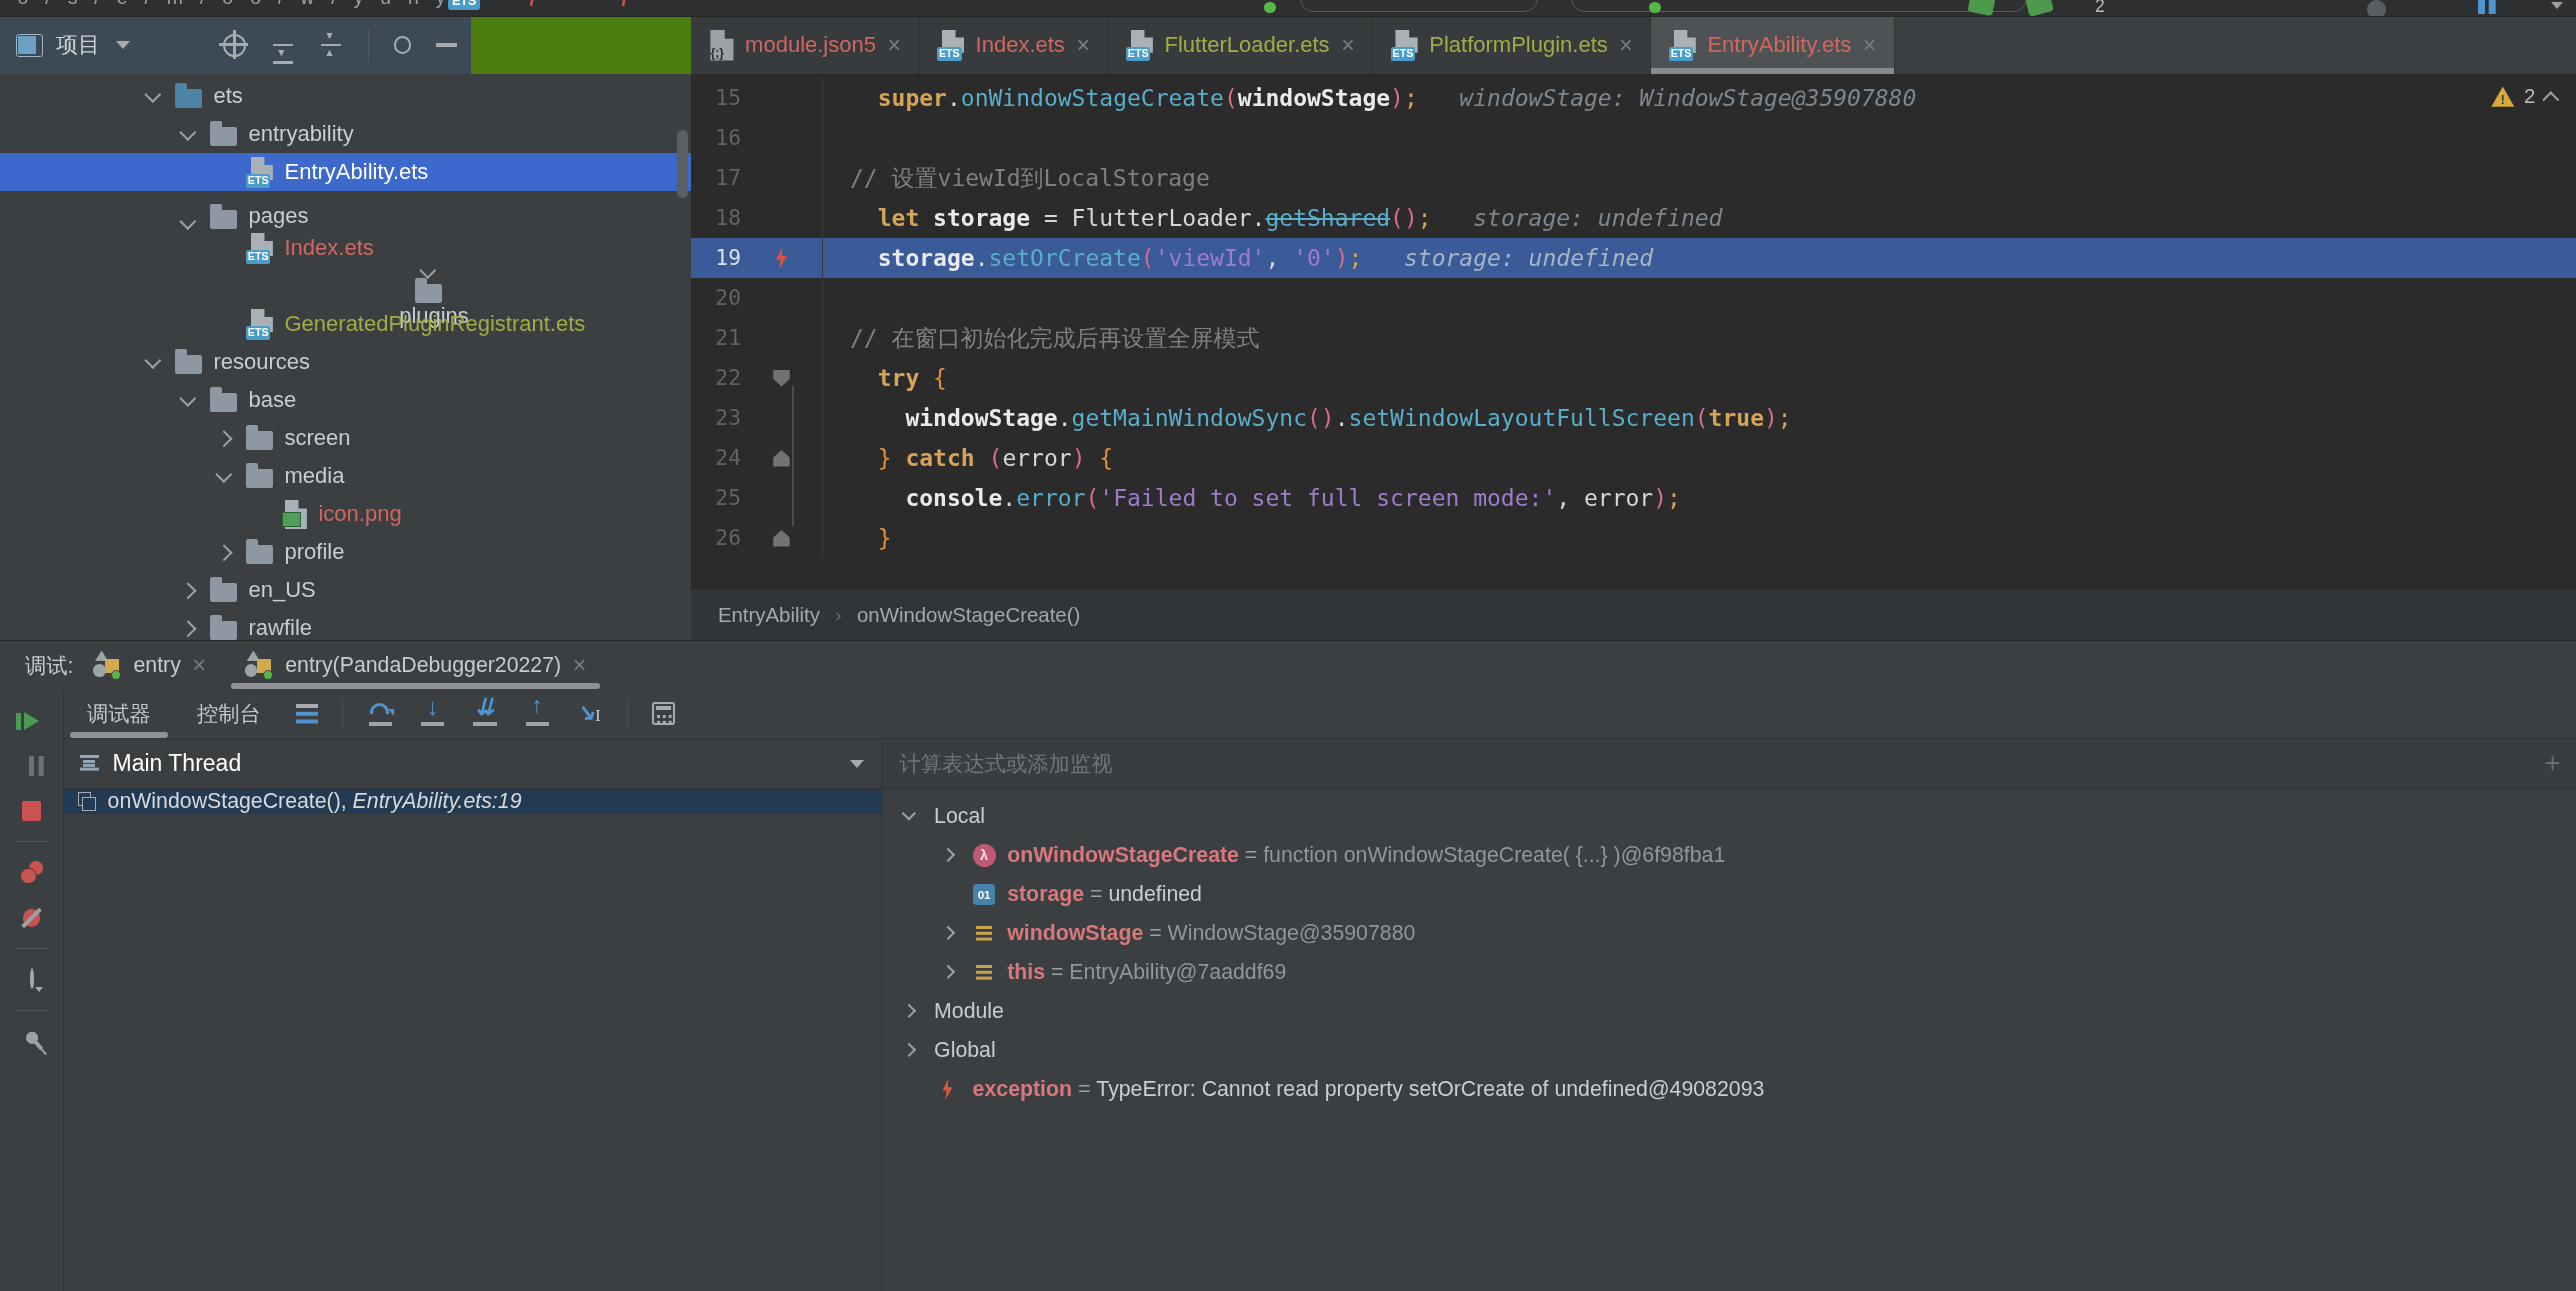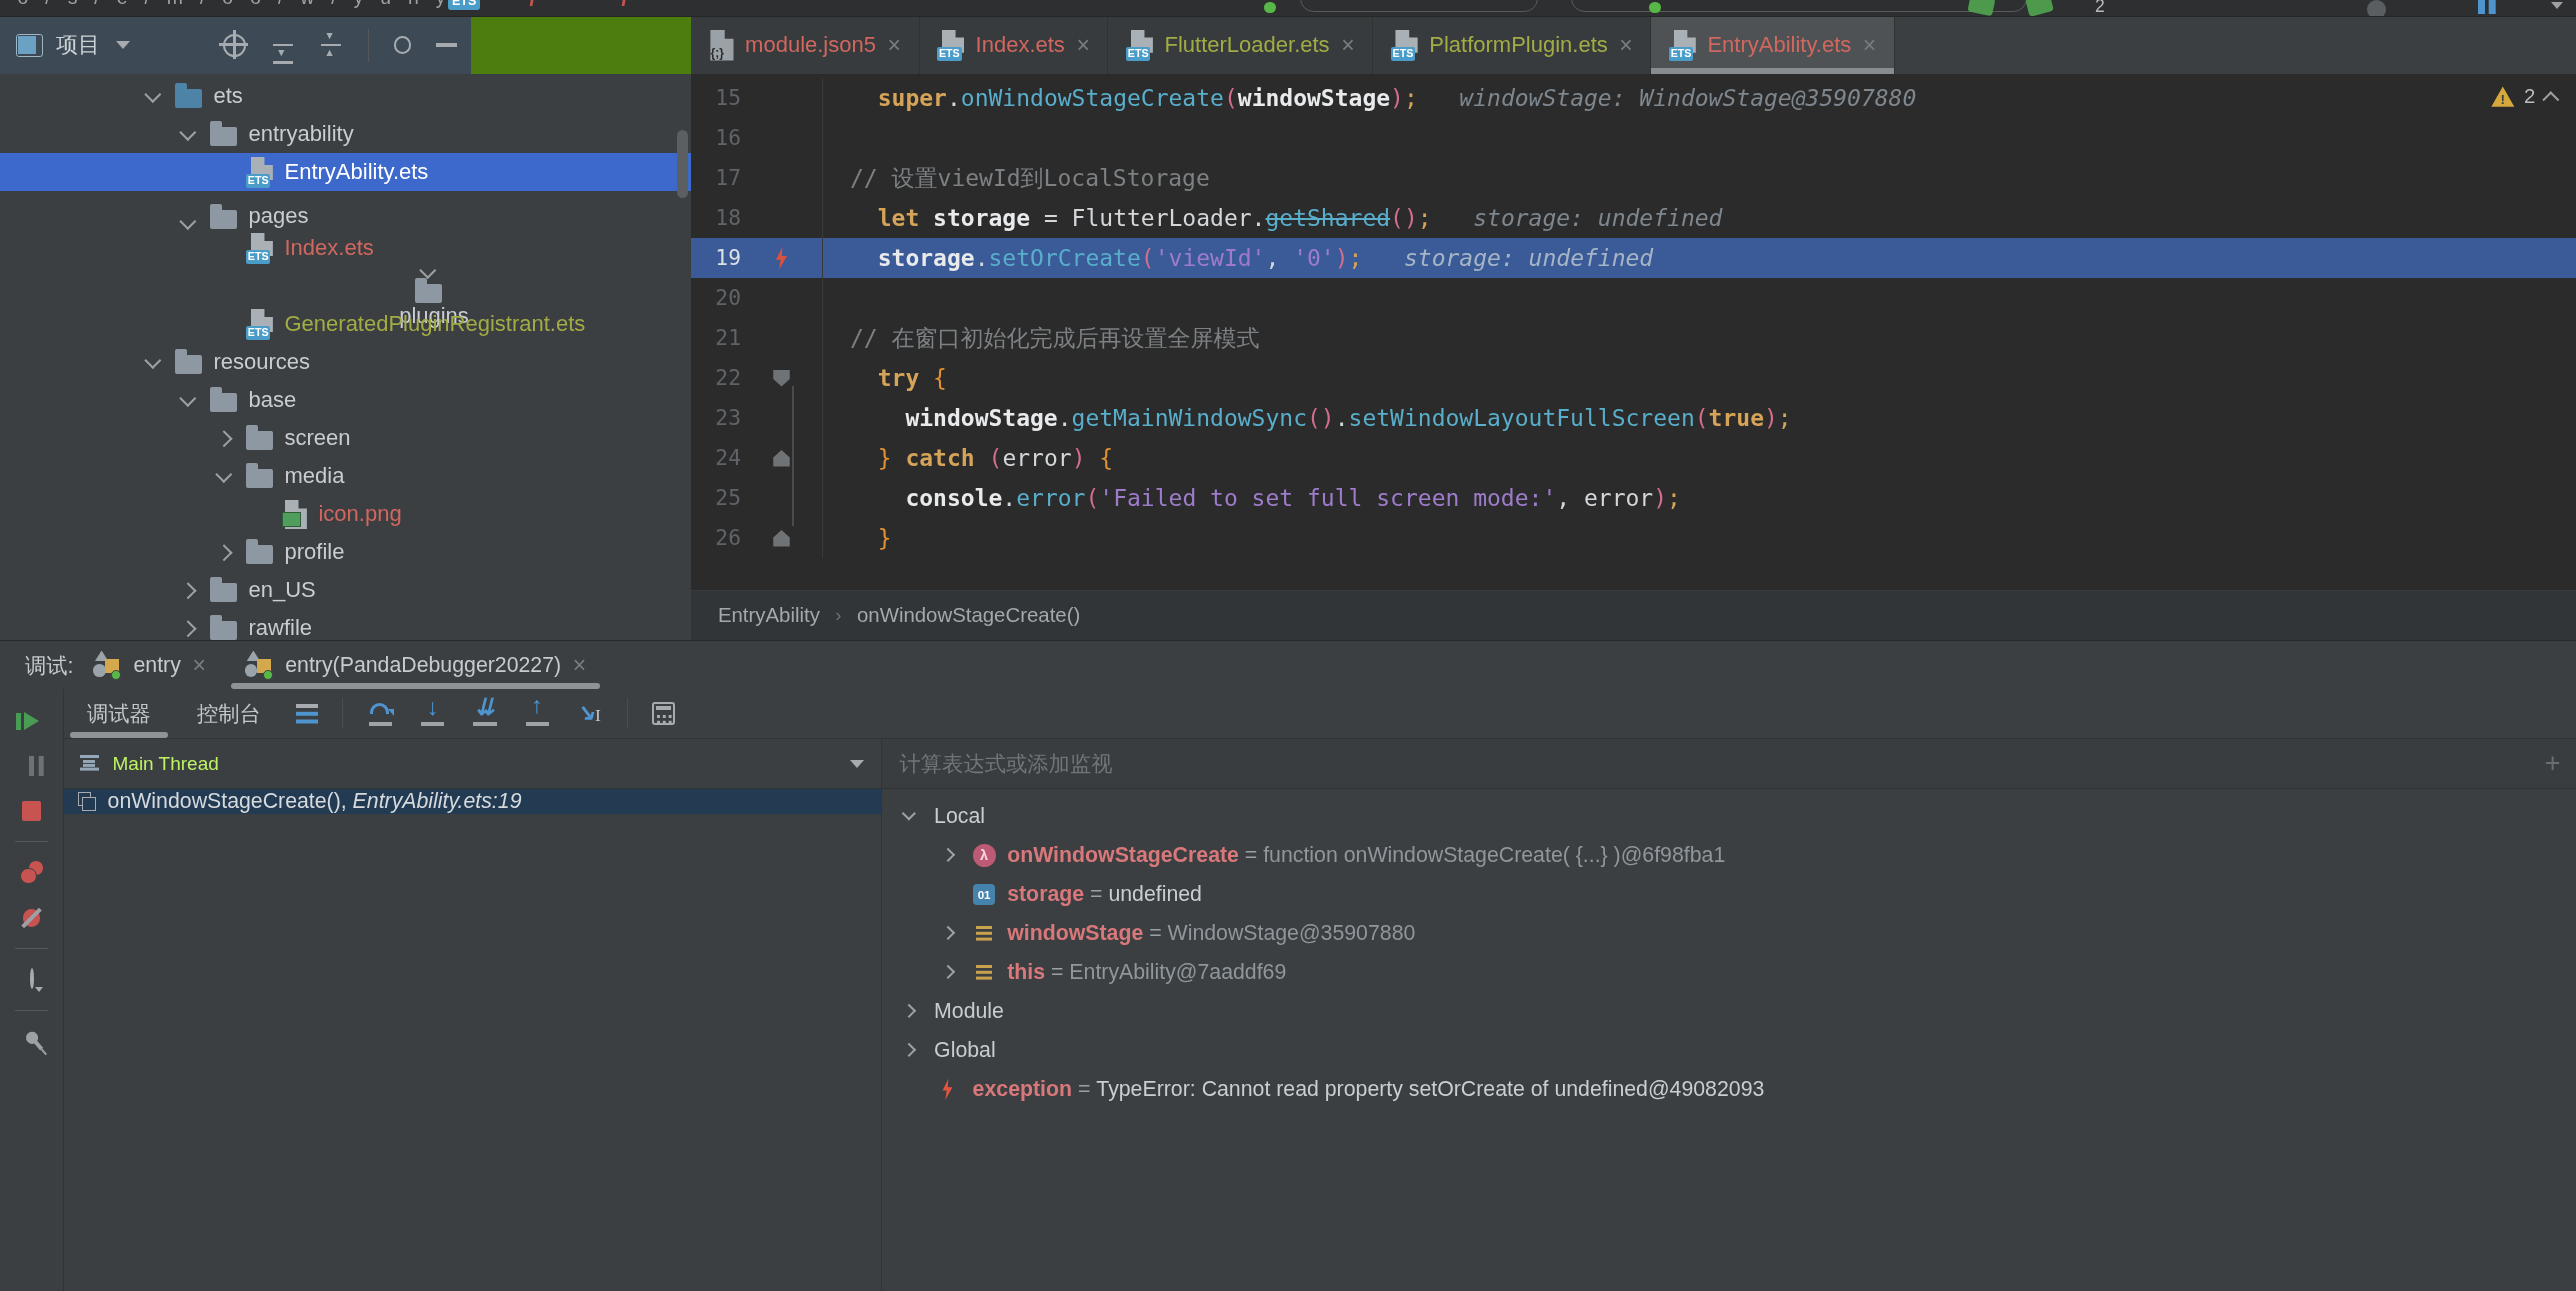--- a/index.html
+++ b/index.html
@@ -158,21 +158,21 @@
   .i-runto::after{content:"I";position:absolute;right:1.9px;bottom:0;color:#c2c6ca;font-size:17.5px;font-family:"Liberation Serif",serif}
   .i-calc{width:23px;height:23px;border:2.9px solid #a7abaf;border-radius:2.9px;position:relative}
   .i-calc::before{content:"";position:absolute;left:1.9px;right:1.9px;top:1.9px;height:3.9px;background:#a7abaf}
   .i-calc::after{content:"";position:absolute;left:2.9px;top:10.7px;width:2.9px;height:2.9px;background:#a7abaf;box-shadow:5.8px 0 0 #a7abaf,11.6px 0 0 #a7abaf,0 5.8px 0 #a7abaf,5.8px 5.8px 0 #a7abaf,11.6px 5.8px 0 #a7abaf}
   
   #frames{position:absolute;left:64px;top:50px;width:817px;bottom:0}
   #threadrow{height:50px;border-bottom:1px solid #313335;display:flex;align-items:center;padding-left:15.5px;position:relative}
   .i-thread{width:19.4px;height:16.5px;position:relative;margin-right:13.6px}
   .i-thread::before{content:"";position:absolute;left:0;top:0;width:19.4px;height:2.9px;background:#93a7b8;box-shadow:0 12.6px 0 #93a7b8}
   .i-thread::after{content:"";position:absolute;left:3.9px;top:4.8px;width:11.6px;height:2.9px;background:#93a7b8;box-shadow:0 3.9px 0 #93a7b8}
-  #threadname{font-size:19px;color:#bef264}
+  #threadname{font-size:23px;color:#ffffff}
   #threadrow .caret-dn{position:absolute;right:17.5px;margin:0}
   #framerow{height:25px;background:#223a52;display:flex;align-items:center;padding-left:13.6px;color:#d6dadd;font-size:21.3px;white-space:nowrap}
   .i-frames{width:18.4px;height:18.4px;position:relative;margin-right:11.6px;flex:none}
   .i-frames::before{content:"";position:absolute;left:0;top:0;width:11.6px;height:11.6px;border:1.9px solid #a7abaf}
   .i-frames::after{content:"";position:absolute;right:0;bottom:0;width:11.6px;height:11.6px;border:1.9px solid #a7abaf;background:#223a52}
   #framerow .loc{font-style:italic;margin-left:0}
   
   #vars{position:absolute;left:881px;top:50px;right:0;bottom:0;border-left:1px solid #313335}
   #watchrow{height:50px;background:#3a3d3f;border-bottom:1px solid #2f3234;display:flex;align-items:center;padding-left:17.5px;position:relative}
   #watchph{color:#70757a;font-size:21.3px}

